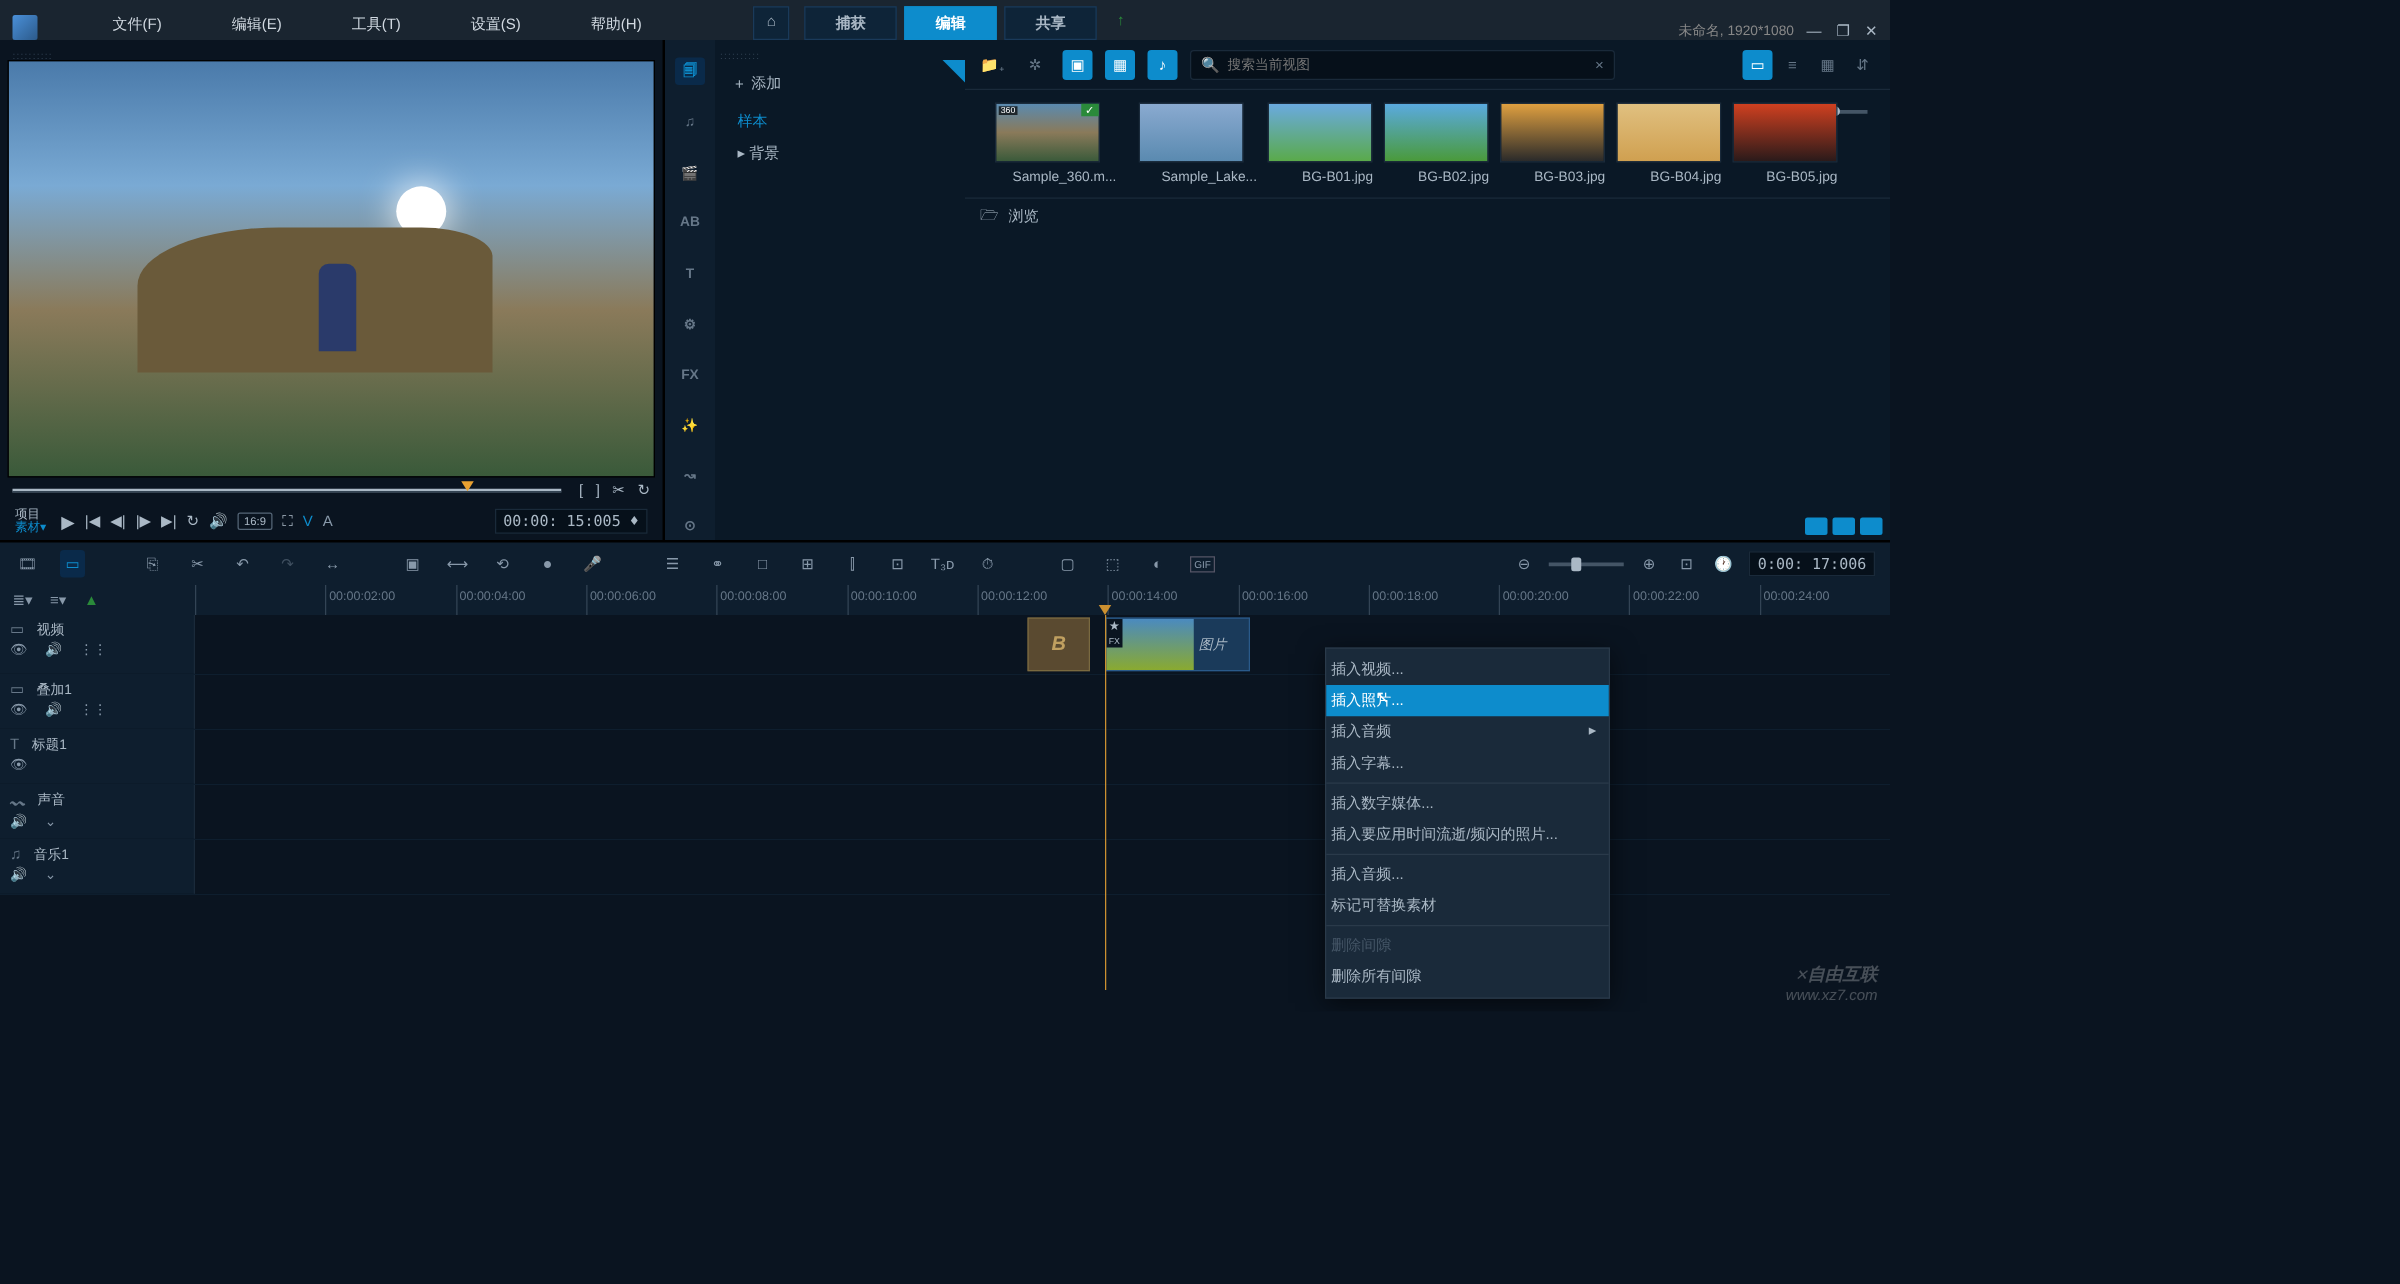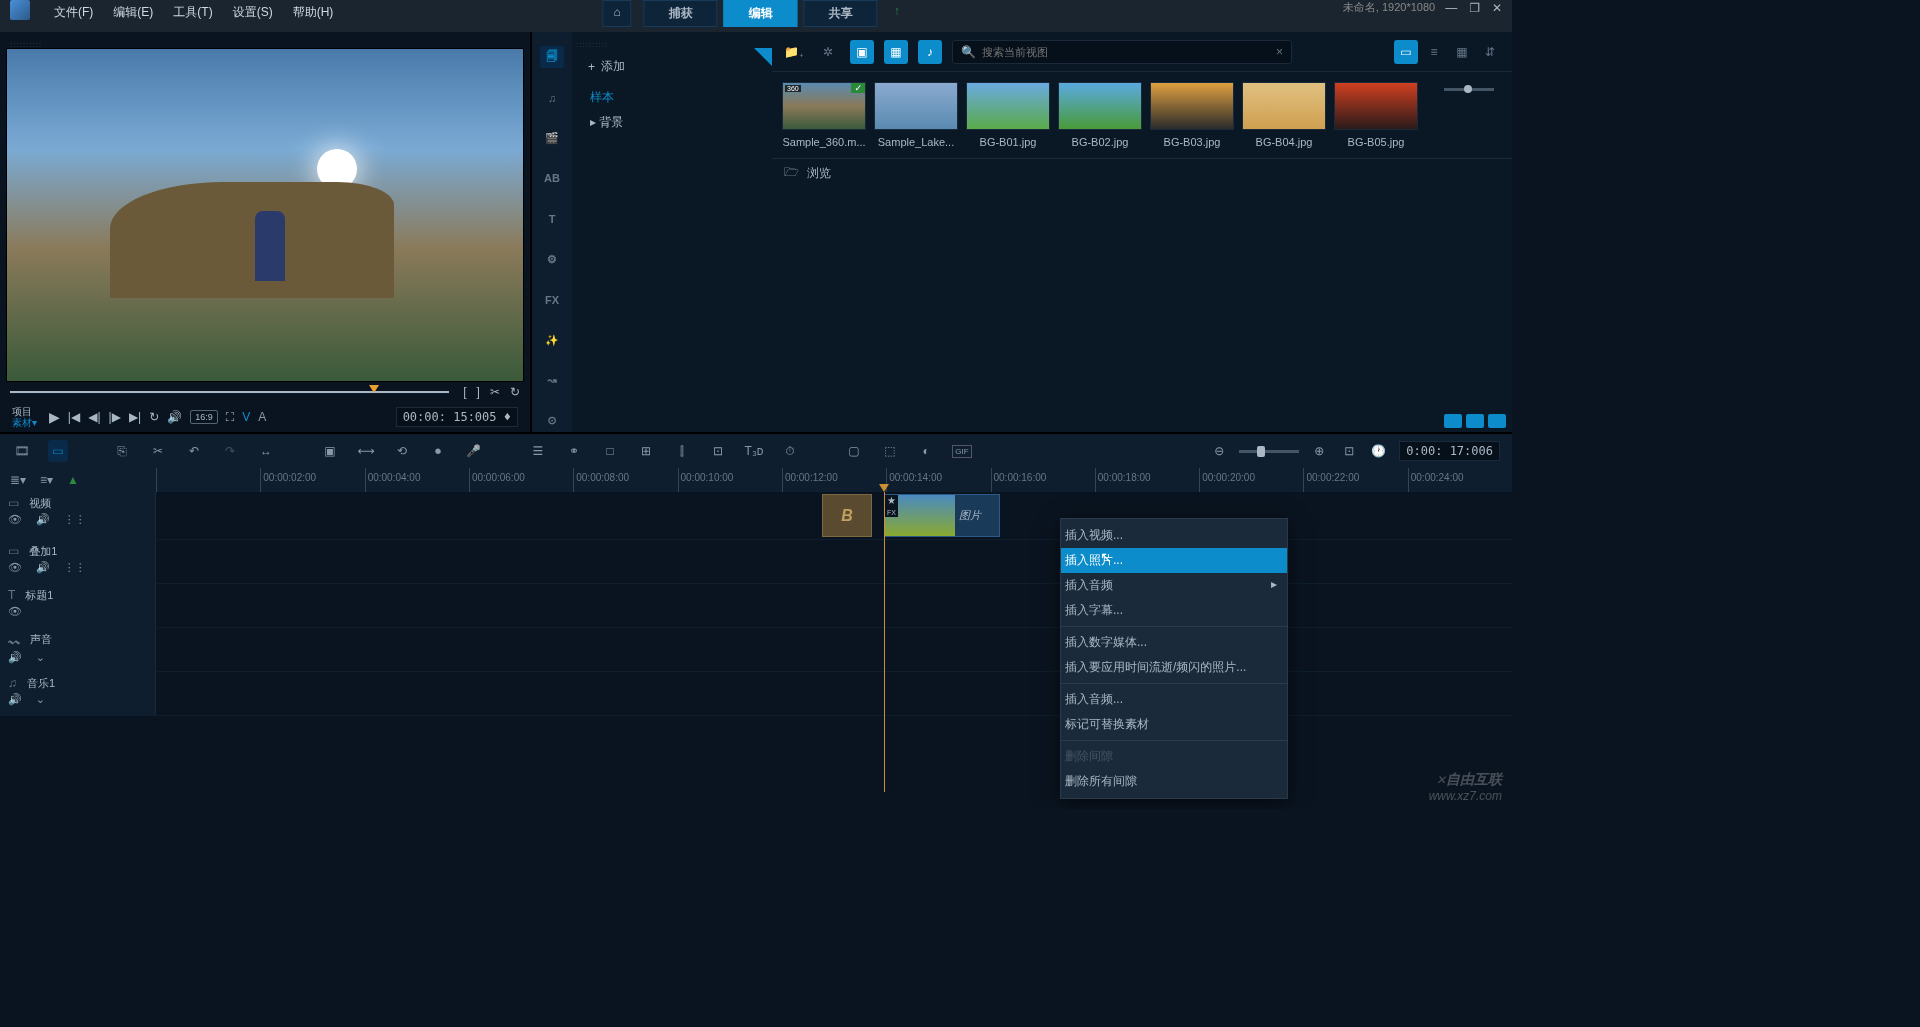--- a/index.html
+++ b/index.html
@@ -1,19 +1,19 @@
 <!DOCTYPE html>
 <html><head>
 <meta charset="utf-8">
 <style>
 * { margin: 0; padding: 0; box-sizing: border-box; font-family: "Microsoft YaHei", sans-serif; }
 body { background: #0a1420; color: #aab8c5; font-size: 12px; overflow: hidden; width: 1512px; height: 809px; position: relative; }
 
 
-.menubar { height: 32px; background: #1a2530; display: flex; align-items: flex-start; padding: 0 10px; position: relative; }
+.menubar { height: 32px; background: #1a2530; display: flex; align-items: flex-end; padding: 0 10px; position: relative; gap: 36px; }
 .menubar .logo { width: 20px; height: 20px; background: linear-gradient(135deg,#4a90d9,#2c5a8a); margin-right: 14px; border-radius: 2px; }
 .menubar .menu-item { padding: 4px 10px; cursor: pointer; color: #d0d8e0; }
 .menubar .tabs { position: absolute; left: 50%; transform: translateX(-50%); display: flex; gap: 6px; }
 .menubar .tab { padding: 4px 24px; background: #0e2438; border: 1px solid #1a3a5a; cursor: pointer; font-weight: bold; }
 .menubar .tab.active { background: #0d8ccc; border-color: #0d8ccc; color: #fff; }
 .menubar .home-btn { padding: 4px 10px; background: #0e2438; border: 1px solid #1a3a5a; cursor: pointer; margin-right: 6px; }
 .menubar .up-arrow { padding: 4px 10px; cursor: pointer; color: #2a8a3a; }
 .menubar .right-ctrls { position: absolute; right: 10px; display: flex; align-items: center; gap: 10px; }
 .menubar .win-ctrls { display: flex; gap: 12px; }
 .menubar .win-ctrls span { cursor: pointer; }
@@ -58,21 +58,21 @@
 .lib-toolbar .tb-icon { width: 24px; height: 24px; display: flex; align-items: center; justify-content: center; cursor: pointer; color: #667788; border-radius: 3px; }
 .lib-toolbar .tb-icon.active { background: #0d8ccc; color: #fff; }
 .lib-toolbar .search { flex: 1; max-width: 340px; background: #06101a; border: 1px solid #1a2a3a; padding: 4px 8px; color: #667788; border-radius: 3px; display: flex; align-items: center; gap: 6px; }
 .lib-toolbar .search input { background: none; border: none; outline: none; color: #aab8c5; flex: 1; font-size: 11px; }
 .lib-toolbar .view-btns { display: flex; gap: 4px; margin-left: auto; }
 .lib-thumbs { display: flex; gap: 8px; padding: 10px; flex-wrap: wrap; align-content: flex-start; }
 .thumb { display: flex; flex-direction: column; align-items: center; gap: 6px; cursor: pointer; }
 .thumb .img { width: 84px; height: 48px; background: #334455; position: relative; border: 1px solid #1a2a3a; }
 .thumb .img .check { position: absolute; top: 0; right: 0; background: #2a8a3a; color: #fff; font-size: 9px; padding: 0 3px; }
 .thumb .img .badge360 { position: absolute; top: 2px; left: 2px; background: rgba(0,0,0,0.7); color: #fff; font-size: 7px; padding: 0 2px; }
-.thumb .label { font-size: 11px; max-width: 84px; overflow: hidden; text-overflow: ellipsis; white-space: nowrap; }
+.thumb .label { font-size: 11px; max-width: 84px; overflow: hidden; text-overflow: ellipsis; white-space: nowrap; margin-left: 28px; }
 .lib-footer { height: 30px; border-top: 1px solid #1a2a3a; display: flex; align-items: center; padding: 0 12px; gap: 8px; }
 .lib-footer .browse-btn { cursor: pointer; color: #aab8c5; }
 .lib-corner { position: absolute; right: 6px; bottom: 4px; display: flex; gap: 4px; }
 .lib-corner .ci { width: 18px; height: 14px; background: #0d8ccc; border-radius: 2px; cursor: pointer; }
 
 
 .tl-toolbar { height: 36px; background: #0e1e2e; display: flex; align-items: center; padding: 0 12px; gap: 16px; border-top: 2px solid #000; }
 .tl-toolbar .tlt-icon { cursor: pointer; color: #8899aa; display: flex; align-items: center; justify-content: center; width: 20px; }
 .tl-toolbar .tlt-icon.active { color: #0d8ccc; background: #0a2a4a; padding: 4px; border-radius: 3px; }
 .tl-toolbar .spacer { width: 12px; }

